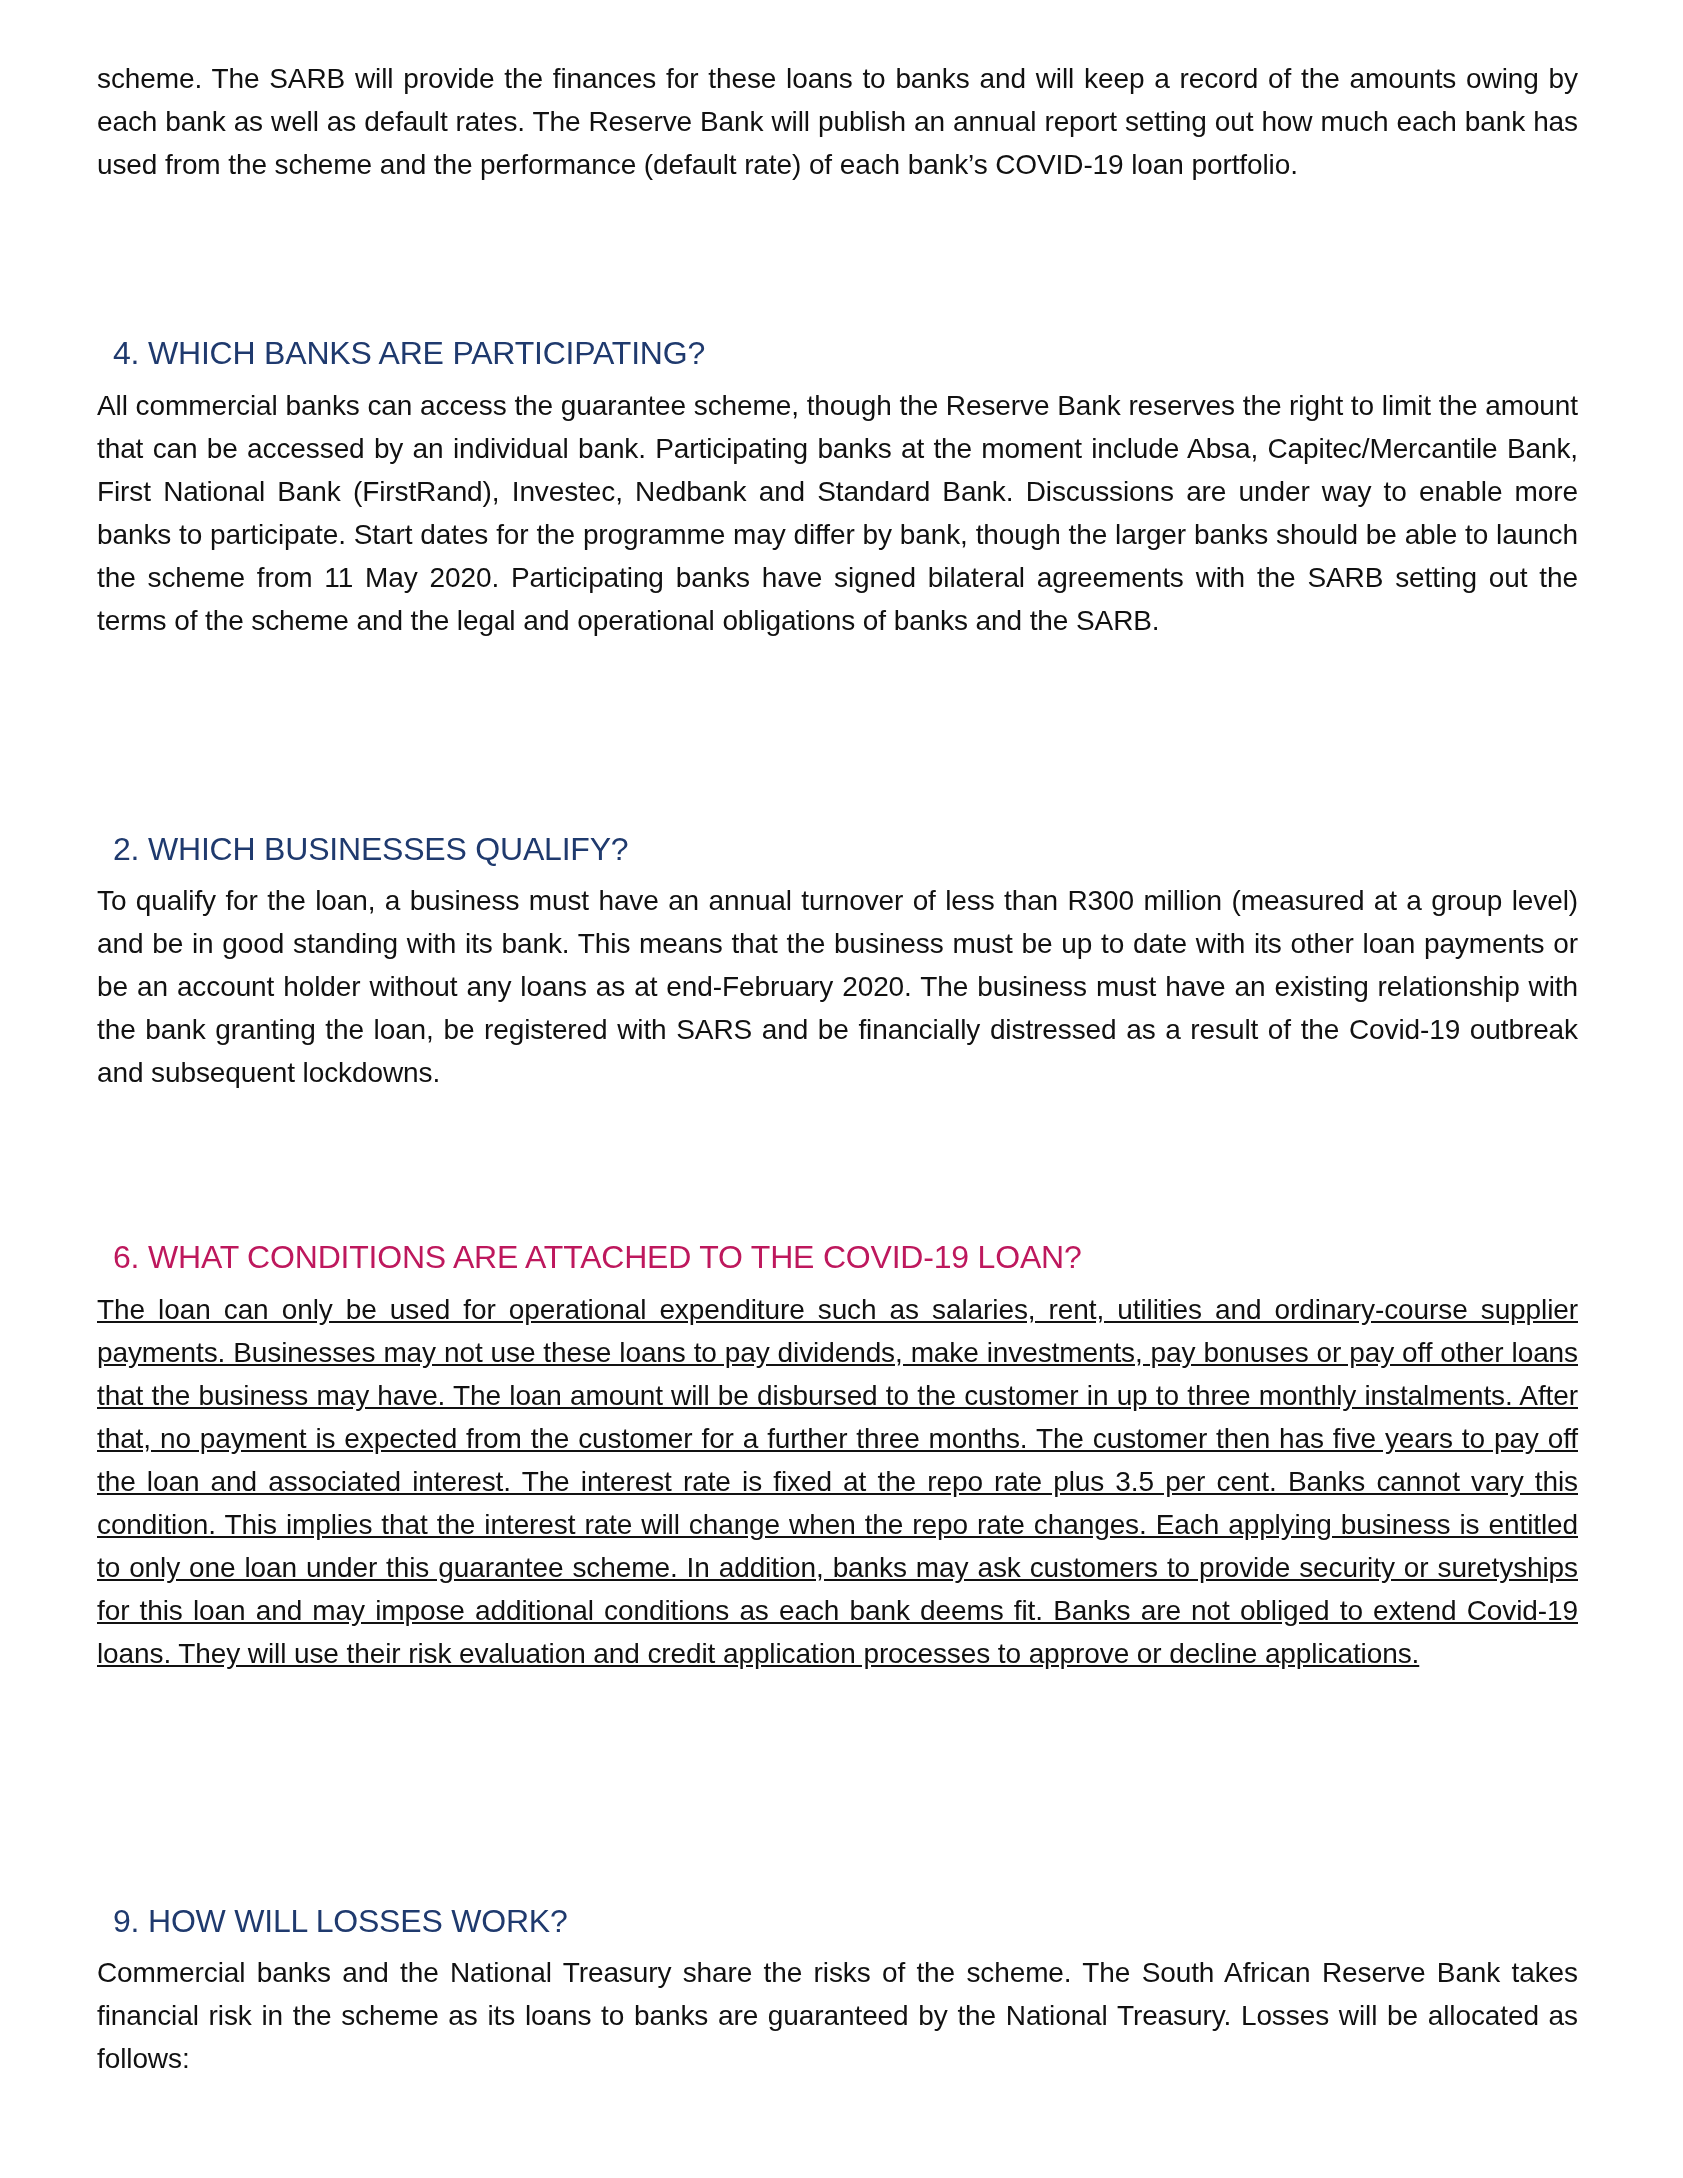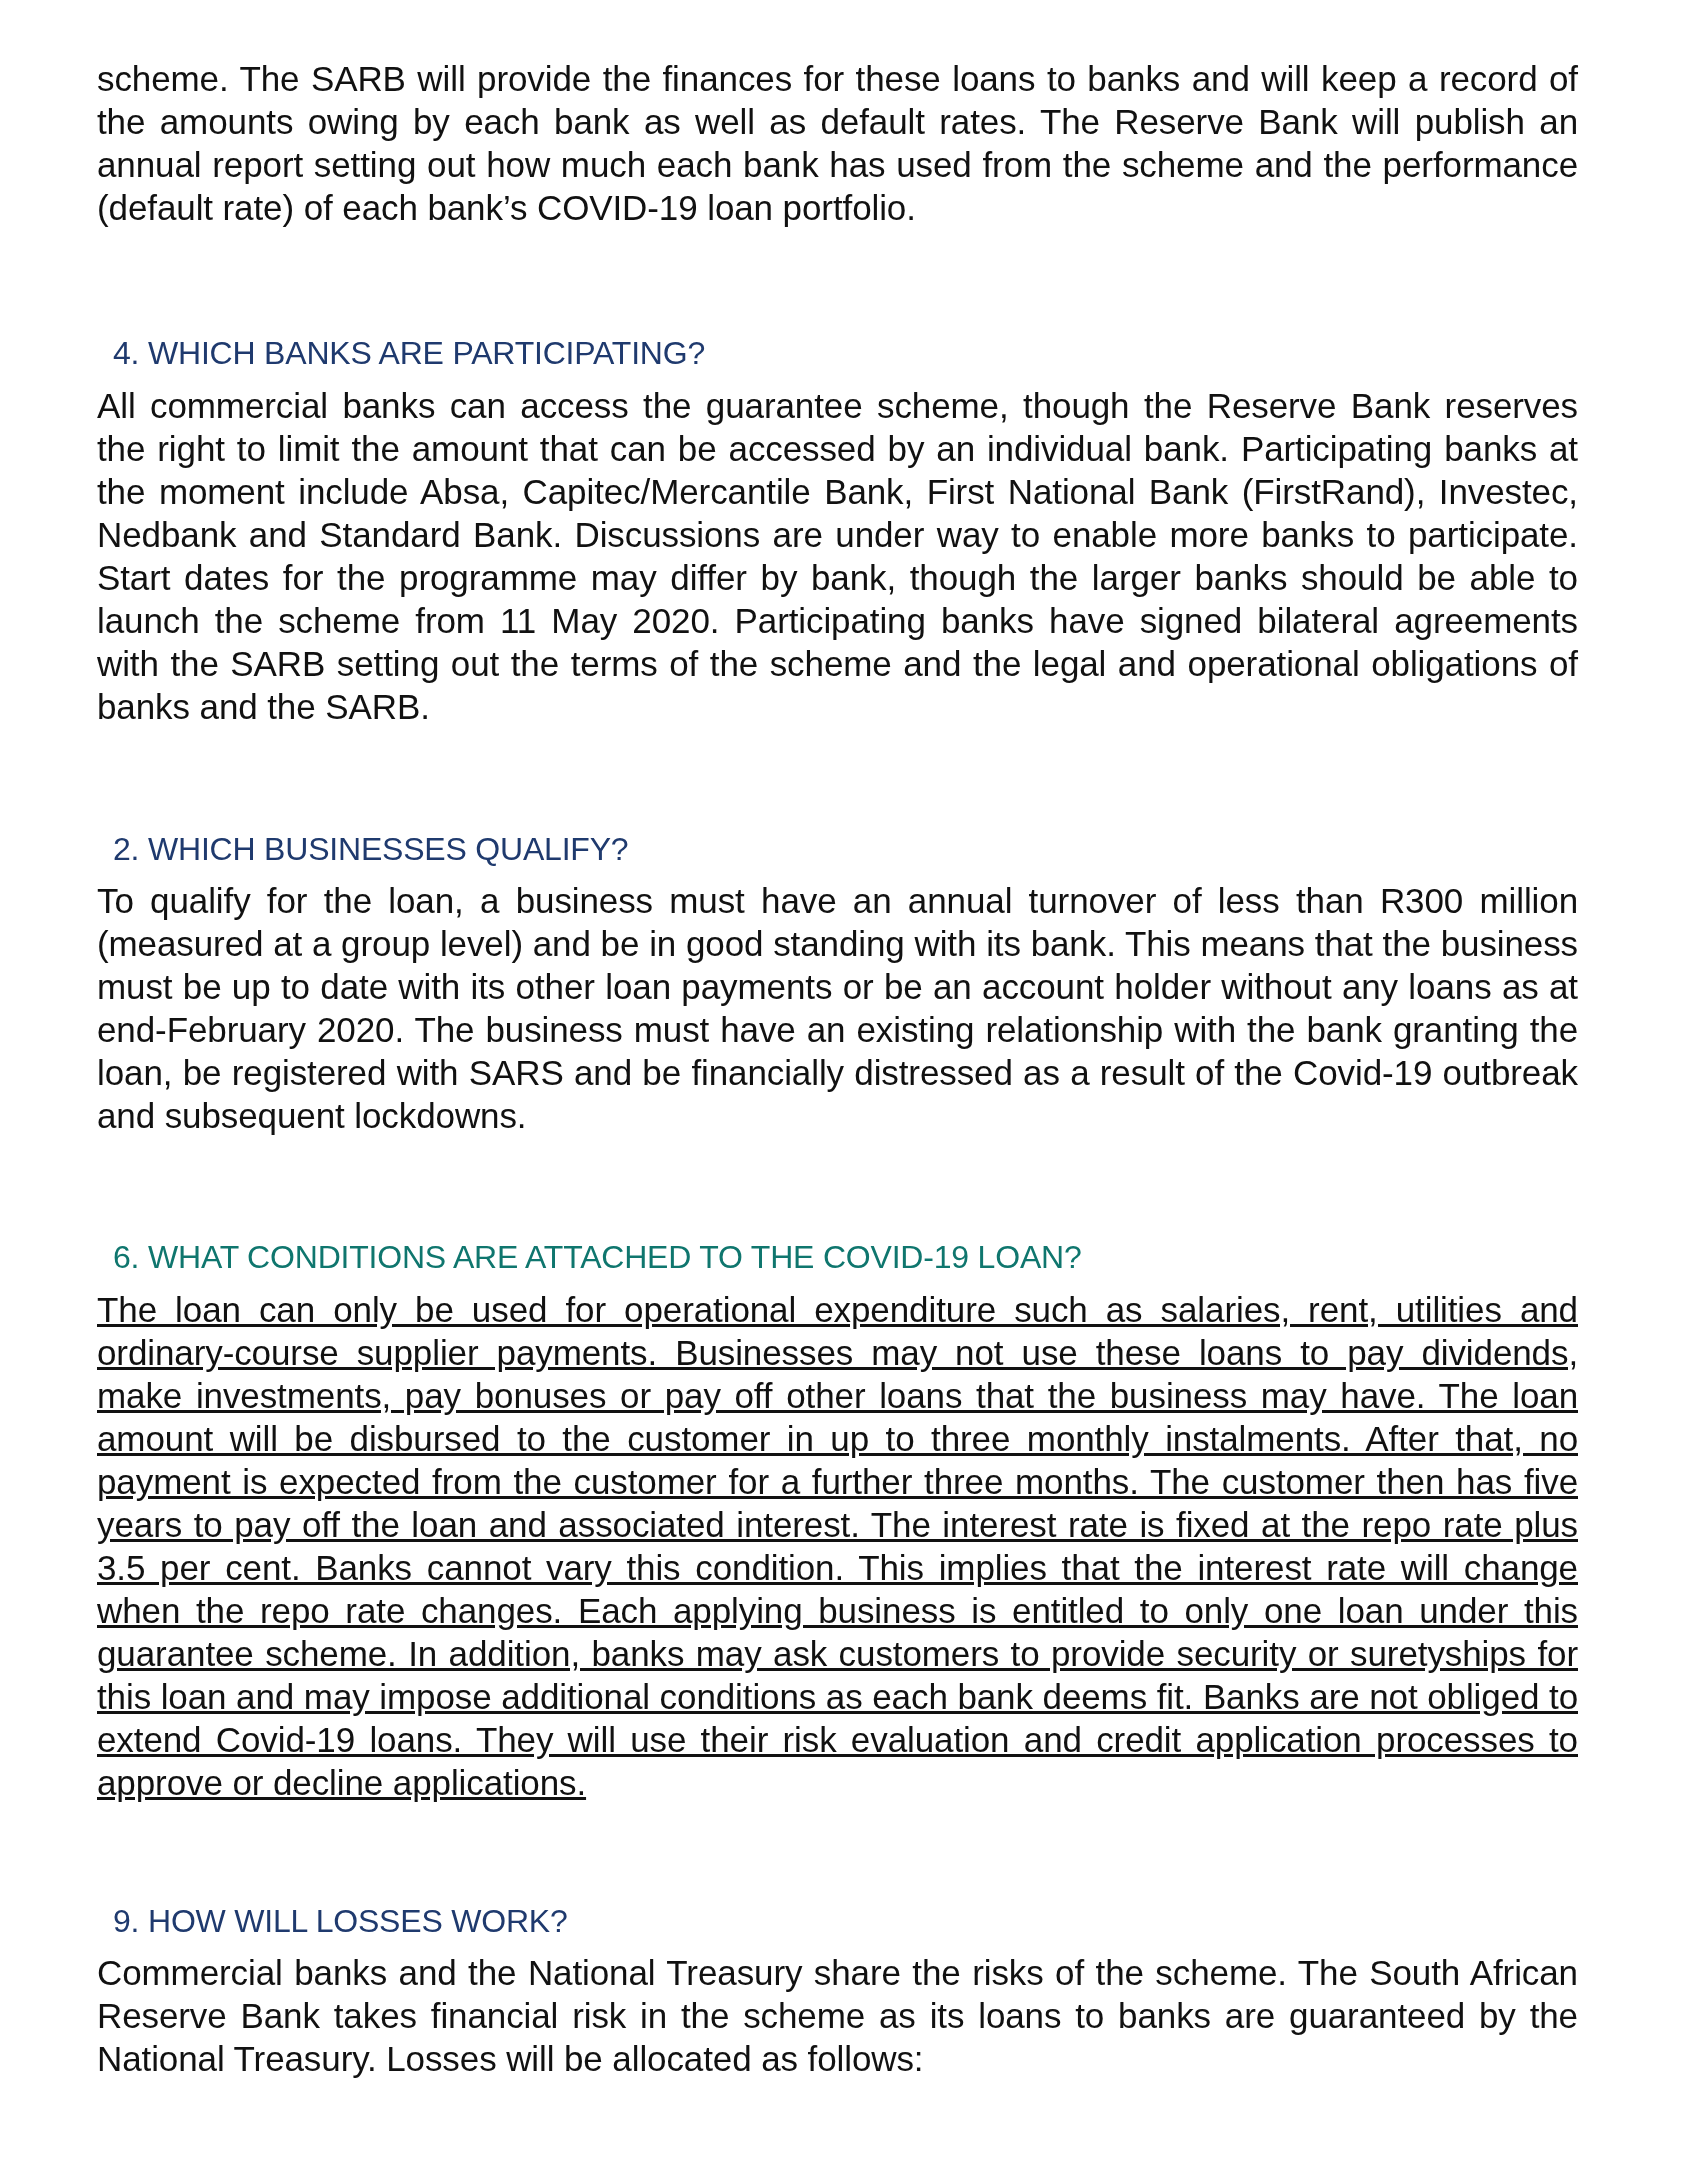--- a/index.html
+++ b/index.html
@@ -16,21 +16,21 @@
       color: #111111;
     }
     .page {
       position: absolute;
       left: 97px;
       top: 57px;
       width: 1481px;
     }
     p.body {
       margin: 0;
-      font-size: 35px;
+      font-size: 28px;
       line-height: 43px;
       text-align: justify;
       letter-spacing: -0.1px;
     }
     h2.section {
       margin: 16px;
       font-weight: normal;
       font-size: 32px;
       line-height: 43px;
       color: #1f3a6e;
@@ -53,20 +53,20 @@
 <div class="page">
 
   <p class="body block s-intro" style="color: rgb(17, 17, 17);">scheme. The SARB will provide the finances for these loans to banks and will keep a record of the amounts owing by each bank as well as default rates. The Reserve Bank will publish an annual report setting out how much each bank has used from the scheme and the performance (default rate) of each bank’s COVID-19 loan portfolio.</p>
 
   <h2 class="section block s4-h" style="color: rgb(31, 58, 110);">4. WHICH BANKS ARE PARTICIPATING?</h2>
   <p class="body block s4-p" style="color: rgb(17, 17, 17);">All commercial banks can access the guarantee scheme, though the Reserve Bank reserves the right to limit the amount that can be accessed by an individual bank. Participating banks at the moment include Absa, Capitec/Mercantile Bank, First National Bank (FirstRand), Investec, Nedbank and Standard Bank. Discussions are under way to enable more banks to participate. Start dates for the programme may differ by bank, though the larger banks should be able to launch the scheme from 11 May 2020. Participating banks have signed bilateral agreements with the SARB setting out the terms of the scheme and the legal and operational obligations of banks and the SARB.</p>
 
   <h2 class="section block s5-h" style="color: rgb(31, 58, 110);">2. WHICH BUSINESSES QUALIFY?</h2>
   <p class="body block s5-p" style="color: rgb(17, 17, 17);">To qualify for the loan, a business must have an annual turnover of less than R300 million (measured at a group level) and be in good standing with its bank. This means that the business must be up to date with its other loan payments or be an account holder without any loans as at end-February 2020. The business must have an existing relationship with the bank granting the loan, be registered with SARS and be financially distressed as a result of the Covid-19 outbreak and subsequent lockdowns.</p>
 
-  <h2 class="section block s6-h" style="color: #0f766e;">6. WHAT CONDITIONS ARE ATTACHED TO THE COVID-19 LOAN?</h2>
+  <h2 class="section block s6-h" style="color: #be185d;">6. WHAT CONDITIONS ARE ATTACHED TO THE COVID-19 LOAN?</h2>
   <p class="body block s6-p" style="color: rgb(17, 17, 17);">The loan can only be used for operational expenditure such as salaries, rent, utilities and ordinary-course supplier payments. Businesses may not use these loans to pay dividends, make investments, pay bonuses or pay off other loans that the business may have. The loan amount will be disbursed to the customer in up to three monthly instalments. After that, no payment is expected from the customer for a further three months. The customer then has five years to pay off the loan and associated interest. The interest rate is fixed at the repo rate plus 3.5 per cent. Banks cannot vary this condition. This implies that the interest rate will change when the repo rate changes. Each applying business is entitled to only one loan under this guarantee scheme. In addition, banks may ask customers to provide security or suretyships for this loan and may impose additional conditions as each bank deems fit. Banks are not obliged to extend Covid-19 loans. They will use their risk evaluation and credit application processes to approve or decline applications.</p>
 
   <h2 class="section block s7-h" style="color: rgb(31, 58, 110);">9. HOW WILL LOSSES WORK?</h2>
   <p class="body block s7-p" style="color: rgb(17, 17, 17);">Commercial banks and the National Treasury share the risks of the scheme. The South African Reserve Bank takes financial risk in the scheme as its loans to banks are guaranteed by the National Treasury. Losses will be allocated as follows:</p>
 
 </div>
 
 
 </body></html>

